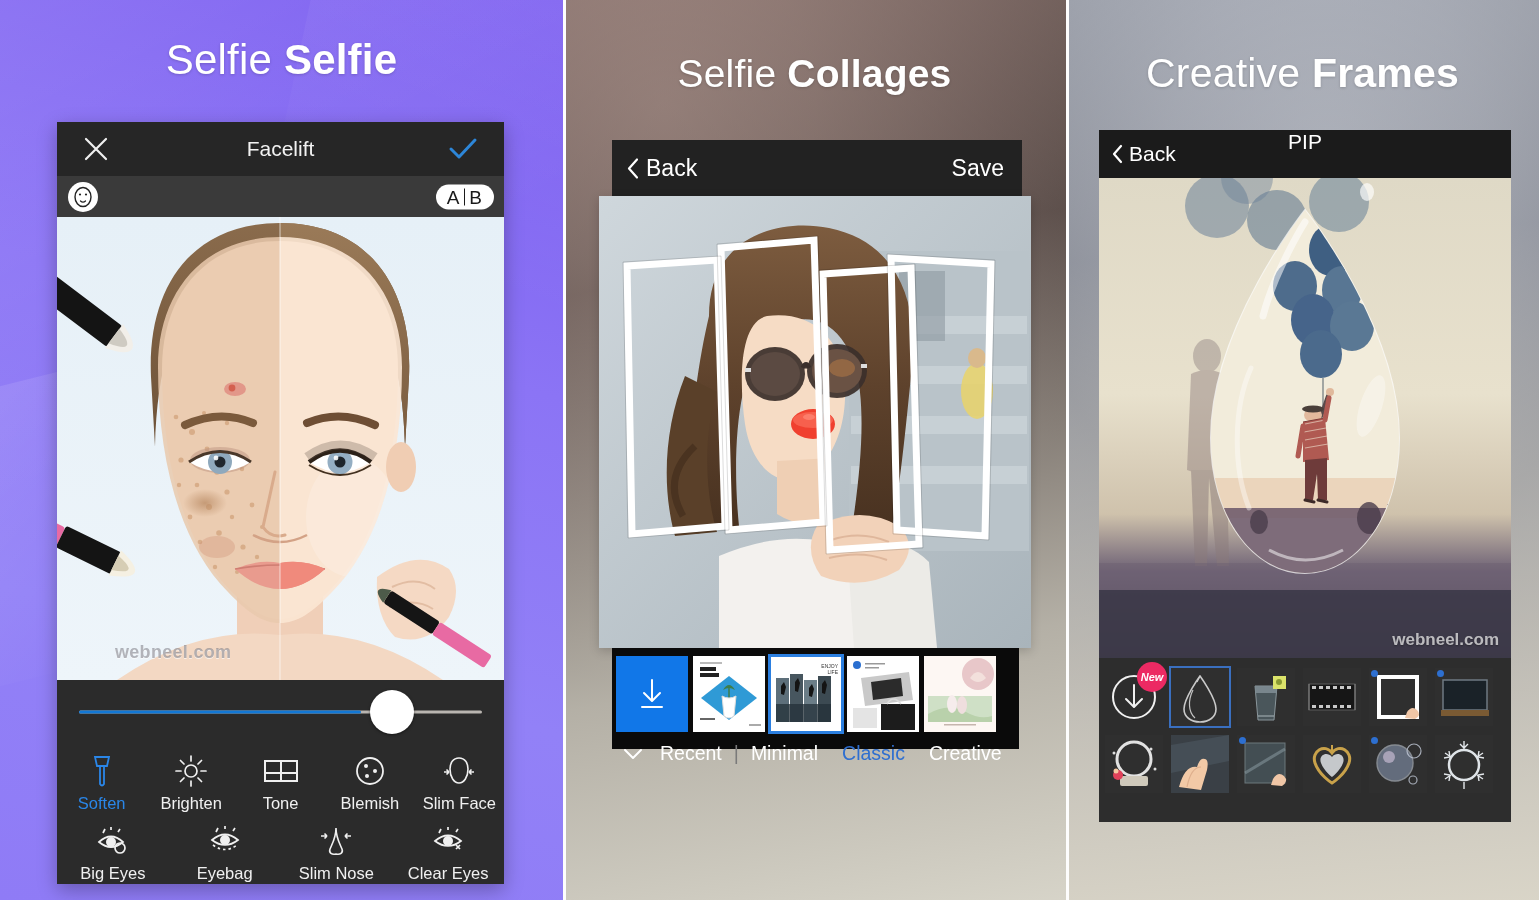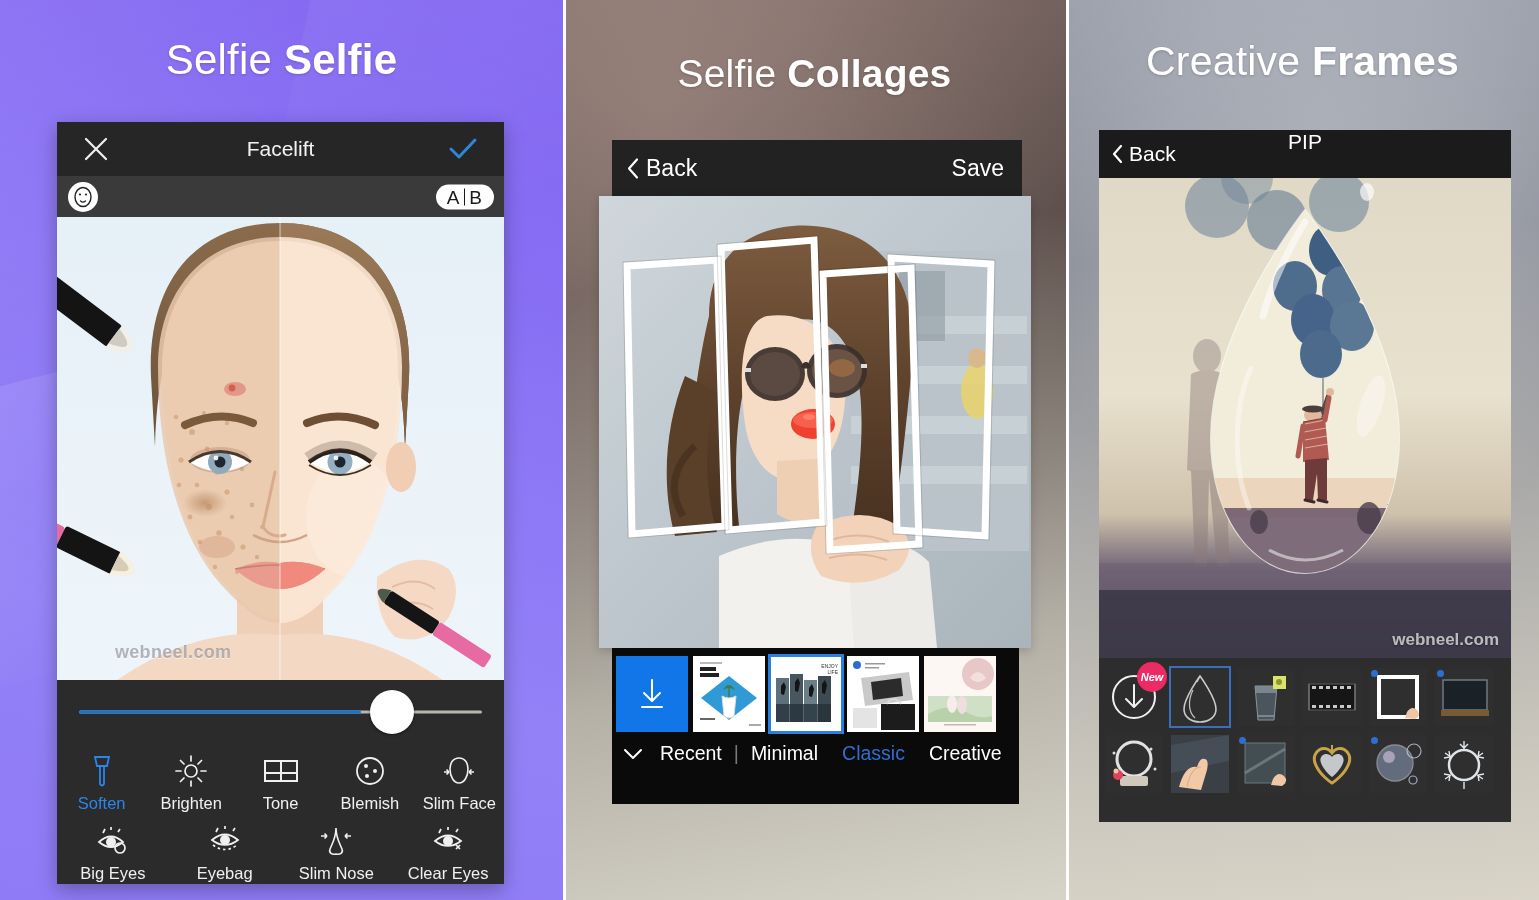--- a/index.html
+++ b/index.html
@@ -61,21 +61,21 @@
   
   .headline {
     position: absolute; left: 0; right: 0; text-align: center;
     color: #ffffff; font-weight: 400; letter-spacing: .2px;
     text-shadow: 0 1px 3px rgba(0,0,0,.18);
     white-space: nowrap;
   }
   .headline b { font-weight: 700; }
   .h1 { top: 36px; font-size: 42px; }
   .h2 { top: 52px; font-size: 39px; }
-  .h3 { top: 38px; font-size: 41px; }
+  .h3 { top: 50px; font-size: 41px; }
 
   
   .device { position: absolute; overflow: hidden; }
   .dev1 { left: 57px; top: 122px; width: 447px; height: 762px;
           box-shadow: 0 6px 18px rgba(0,0,0,.28); }
 
   
   .navbar {
     background: #1d1d1d; color: #fff; display: flex; align-items: center;
     position: relative; width: 100%;
@@ -130,21 +130,21 @@
   .nav2 .save { position:absolute; right:18px; top:50%; transform:translateY(-50%); font-size:23px;}
 
   .collage-stage { background:#fff; width: 432px; margin-left:-13px; height: 452px; position:relative; overflow:hidden;
                    box-shadow: 0 3px 10px rgba(0,0,0,.18); }
   .enjoy { position:absolute; right:18px; top:12px; text-align:right; line-height:1; }
   .enjoy .instamag { font-size:9.5px; letter-spacing:1.6px; color:#8d8d8d; display:block; margin-bottom:2px;}
   .enjoy .e1 { font-size:31px; color:#1c1c1c; letter-spacing:.5px; display:block; }
   .enjoy .e2 { font-size:31px; color:#1c1c1c; letter-spacing:.5px; display:block; }
 
   
-  .temps { background:#0a0a0a; padding:8px 0 4px 0; height: 156px; position:relative; width:407px;}
+  .temps { background:#0a0a0a; padding:8px 0 4px 0; height: 101px; position:relative; width:407px;}
   .temp-row { display:flex; gap:5px; padding: 0 4px; }
   .tcard { width:72px; height:76px; background:#fff; flex:0 0 auto; position:relative; overflow:hidden; }
   .tcard.dl { background:#1177e8; display:flex; align-items:center; justify-content:center;}
   .tcard.sel { outline:3px solid #2b7fe0; outline-offset:-1px; }
   .cat-row { display:flex; align-items:center; gap:0; padding: 10px 0 0 6px; color:#fff; font-size:19.5px; }
   .cat-row .chev { width:30px; display:flex; align-items:center; justify-content:center;}
   .cat { padding: 0 12px; white-space:nowrap; }
   .cat.active { color:#2f6fd0; }
   .cat-sep { color:#7a7a7a; }
 

